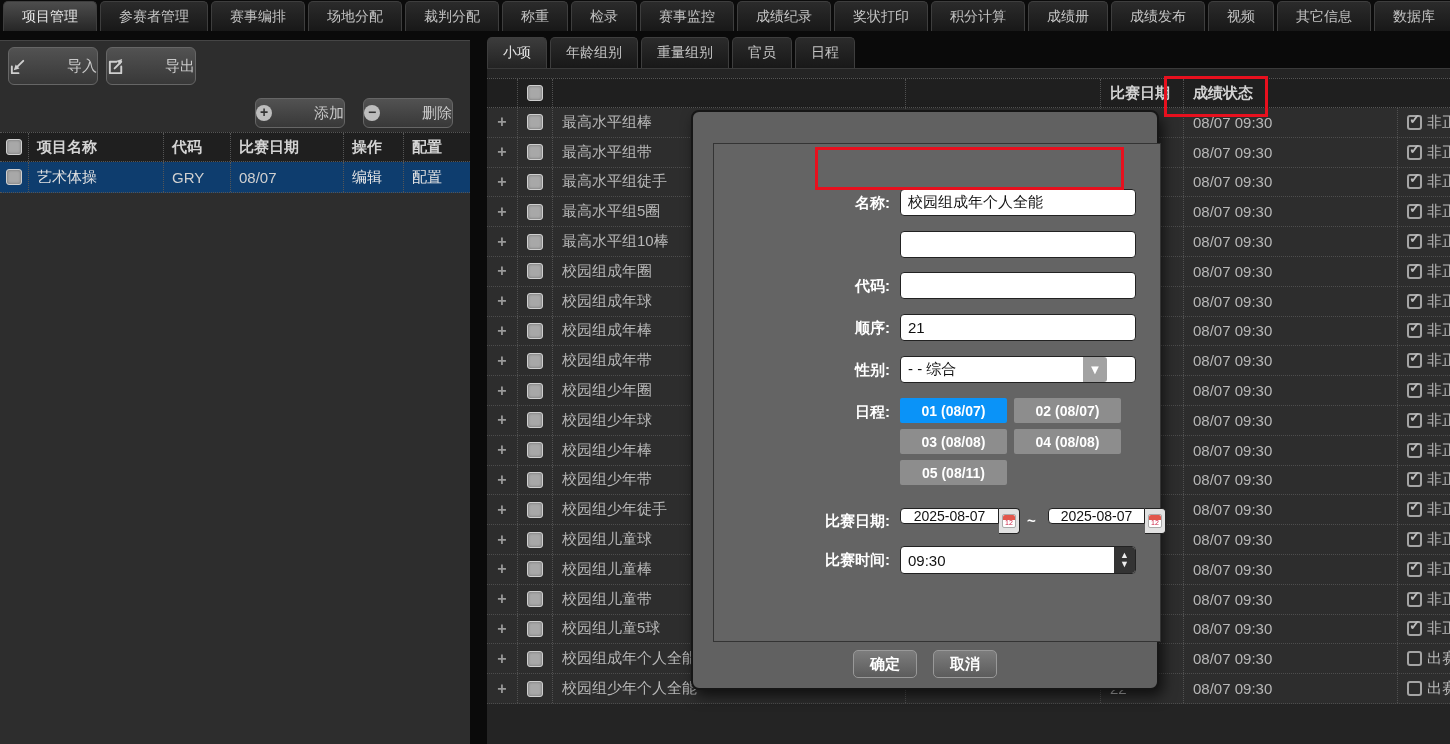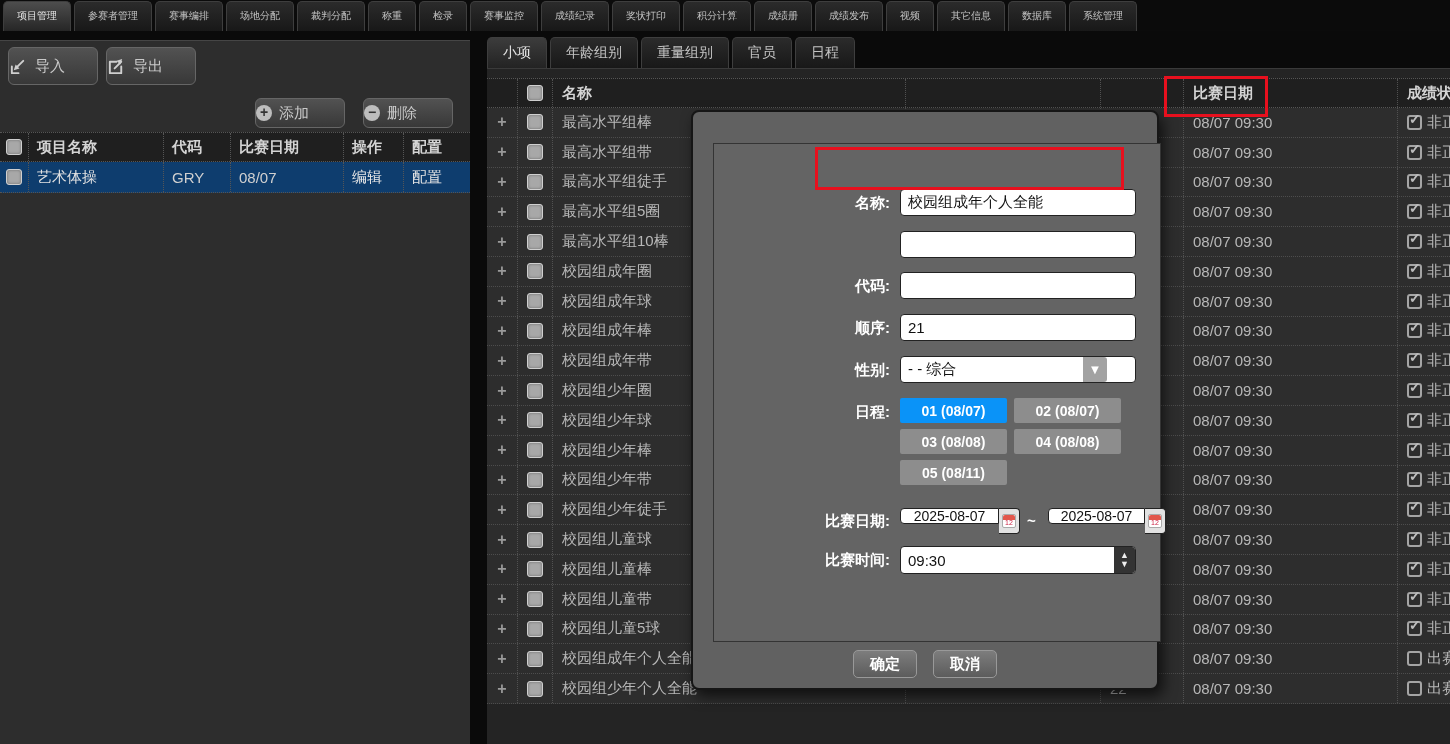--- a/index.html
+++ b/index.html
@@ -2,26 +2,26 @@
 <html><head>
 <meta charset="utf-8">
 <style>
   * { box-sizing: border-box; margin: 0; padding: 0; }
   html,body { background:#000; }
   body { font-family: "Liberation Sans", sans-serif; }
   #app { position:relative; width:1450px; height:744px; background:#0a0a0a; overflow:hidden; }
 
   
   .topbar { position:absolute; left:0; top:0; width:1450px; height:31px; background:#0b0b0b; display:flex; gap:3px; padding-left:3px; align-items:flex-end; }
-  .ttab { height:30px; line-height:28px; padding:0 13px; font-size:10px; color:#c3c3c3; background:linear-gradient(#2b2b2b,#181818); border:1px solid #3e3e3e; border-bottom:none; border-radius:5px 5px 0 0; white-space:nowrap; cursor:default; }
+  .ttab { height:30px; line-height:28px; padding:0 18px; font-size:14px; color:#c3c3c3; background:linear-gradient(#2b2b2b,#181818); border:1px solid #3e3e3e; border-bottom:none; border-radius:5px 5px 0 0; white-space:nowrap; cursor:default; }
   .ttab.active { background:linear-gradient(#4d4d4d,#262626); color:#e6e6e6; }
 
   
   .left-panel { position:absolute; left:0; top:40px; width:470px; height:704px; background:#2d2d2d; border-top:1px solid #454545; }
-  .tool-btn { display:inline-flex; align-items:center; justify-content:flex-start; gap:7px; background:linear-gradient(#525252,#383838); border:1px solid #666; border-radius:6px; color:#c9c9c9; font-size:15px; cursor:pointer; }
+  .tool-btn { display:inline-flex; align-items:center; justify-content:space-between; gap:7px; background:linear-gradient(#525252,#383838); border:1px solid #666; border-radius:6px; color:#c9c9c9; font-size:15px; cursor:pointer; }
   .big-btn { position:absolute; width:90px; height:38px; }
   .mid-btn { position:absolute; width:90px; height:30px; font-size:15px; }
   .circle-ico { display:inline-block; width:16px; height:16px; border-radius:50%; background:#bdbdbd; color:#333; font-size:14px; font-weight:bold; line-height:15px; text-align:center; }
 
   .ltable-header { position:absolute; left:0; top:91px; width:470px; height:30px; background:#1f1f1f; display:grid; grid-template-columns:28px 135px 67px 113px 60px 67px; border-top:1px dotted #555; border-bottom:1px dotted #555; }
   .ltable-row { position:absolute; left:0; top:121px; width:470px; height:31px; background:#0e3d6e; display:grid; grid-template-columns:28px 135px 67px 113px 60px 67px; border-bottom:1px dotted #555; }
   .lcell { display:flex; align-items:center; padding-left:8px; font-size:15px; color:#d0d0d0; border-left:1px dotted #555; overflow:hidden; white-space:nowrap; }
   .lcell:first-child { border-left:none; justify-content:center; padding-left:0; }
   .hdrtxt { color:#d4d4d4; font-weight:bold; }
   .link { color:#e5e5e5; cursor:pointer; }
@@ -175,21 +175,20 @@
     </button>
     <button class="mtool-btn" style="left:886px;top:53px;">
       <span>修改顺序</span>
     </button>
 
     <div class="mtable-header">
       <div class="mcell"></div>
       <div class="cbx-cell">
           <span class="cbx"></span>
         </div>
-      <div class="mcell" style="color:#d4d4d4;font-weight:bold;">名称</div>
       <div class="mcell"></div>
       <div class="mcell"></div>
       <div class="mcell" style="color:#d4d4d4;font-weight:bold;">比赛日期</div>
       <div class="mcell" style="color:#d4d4d4;font-weight:bold;">成绩状态</div>
     </div>
 
     <div class="mrows">
         <div class="mrow">
           <div class="expander">+</div>
           <div class="cbx-cell">

